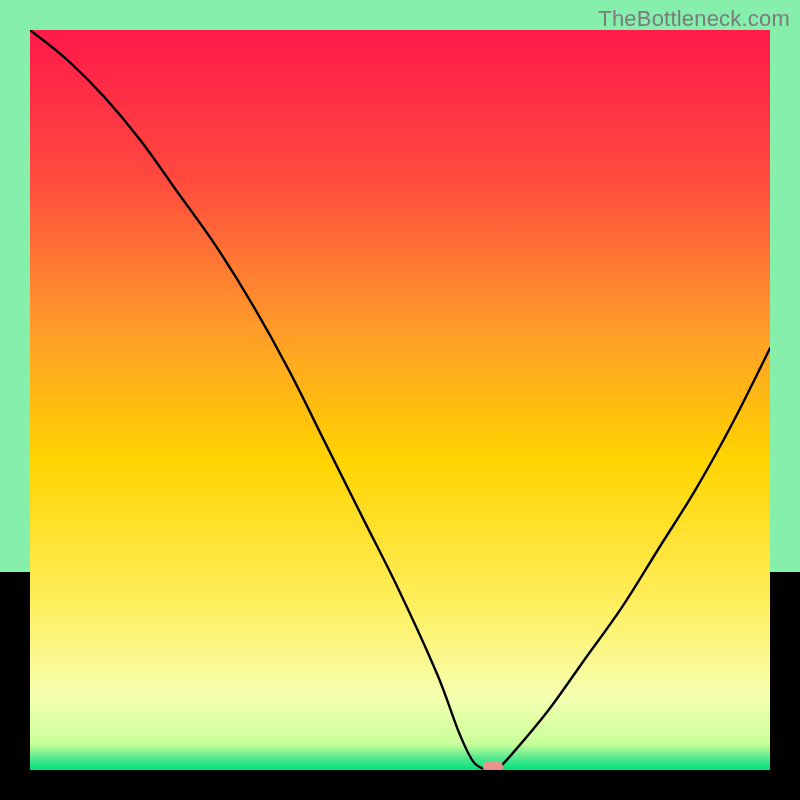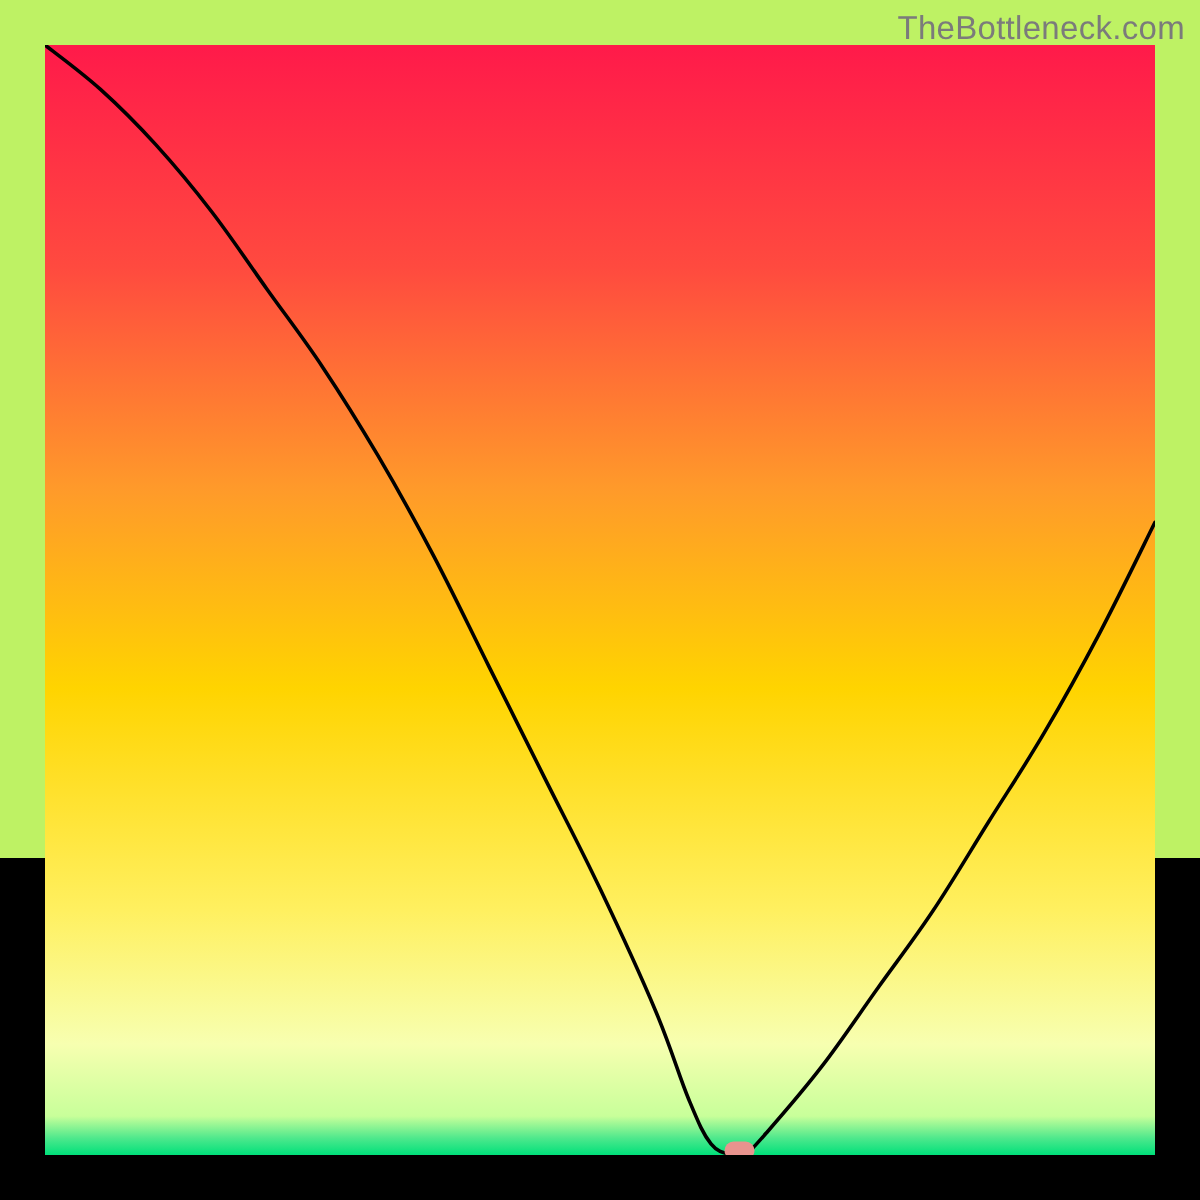--- a/index.html
+++ b/index.html
@@ -9,21 +9,21 @@
     height: 800px;
     background: #000;
     overflow: hidden;
   }
   .frame {
     position: absolute;
     left: 0;
     top: 0;
     width: 800px;
     height: 572px;
-    background: #bef264;
+    background: #86efac;
   }
   .plot-area {
     position: absolute;
     left: 30px;
     top: 30px;
     width: 740px;
     height: 740px;
     overflow: hidden;
   }
   .gradient {

